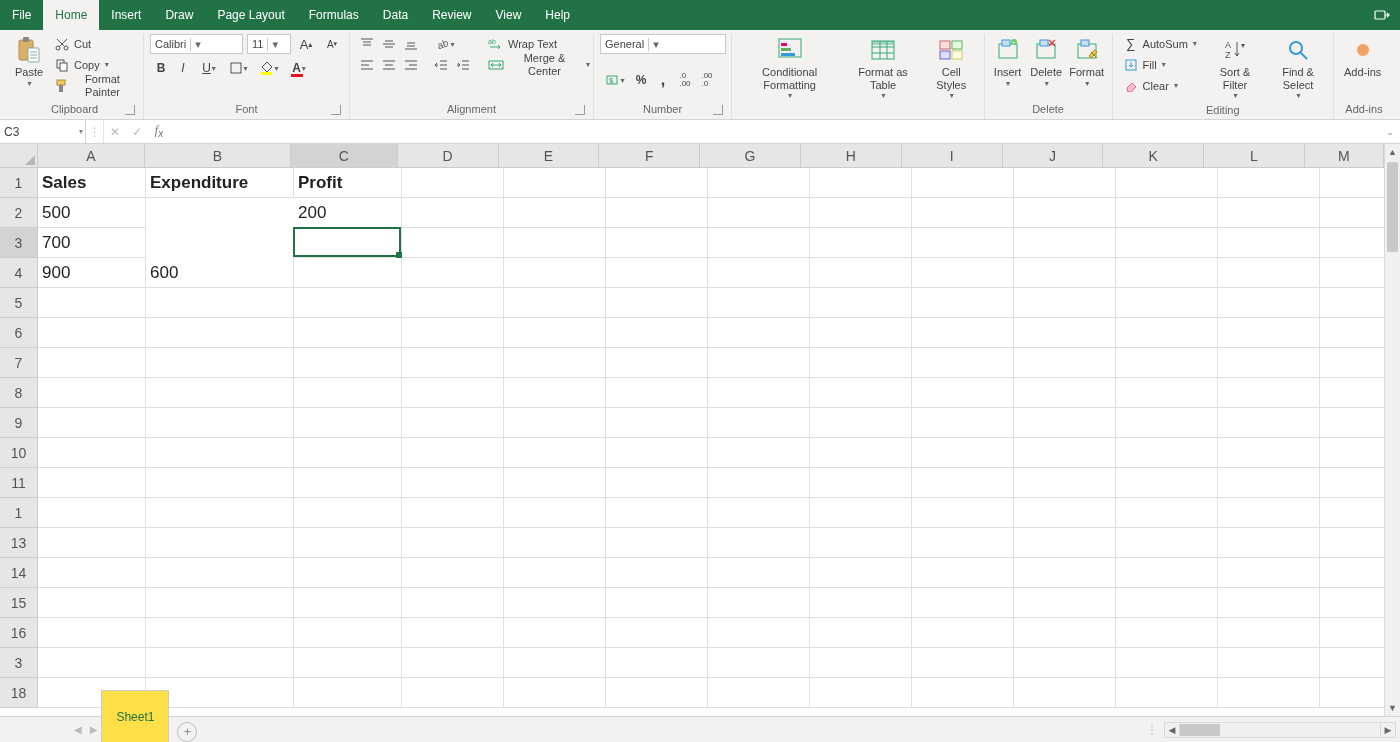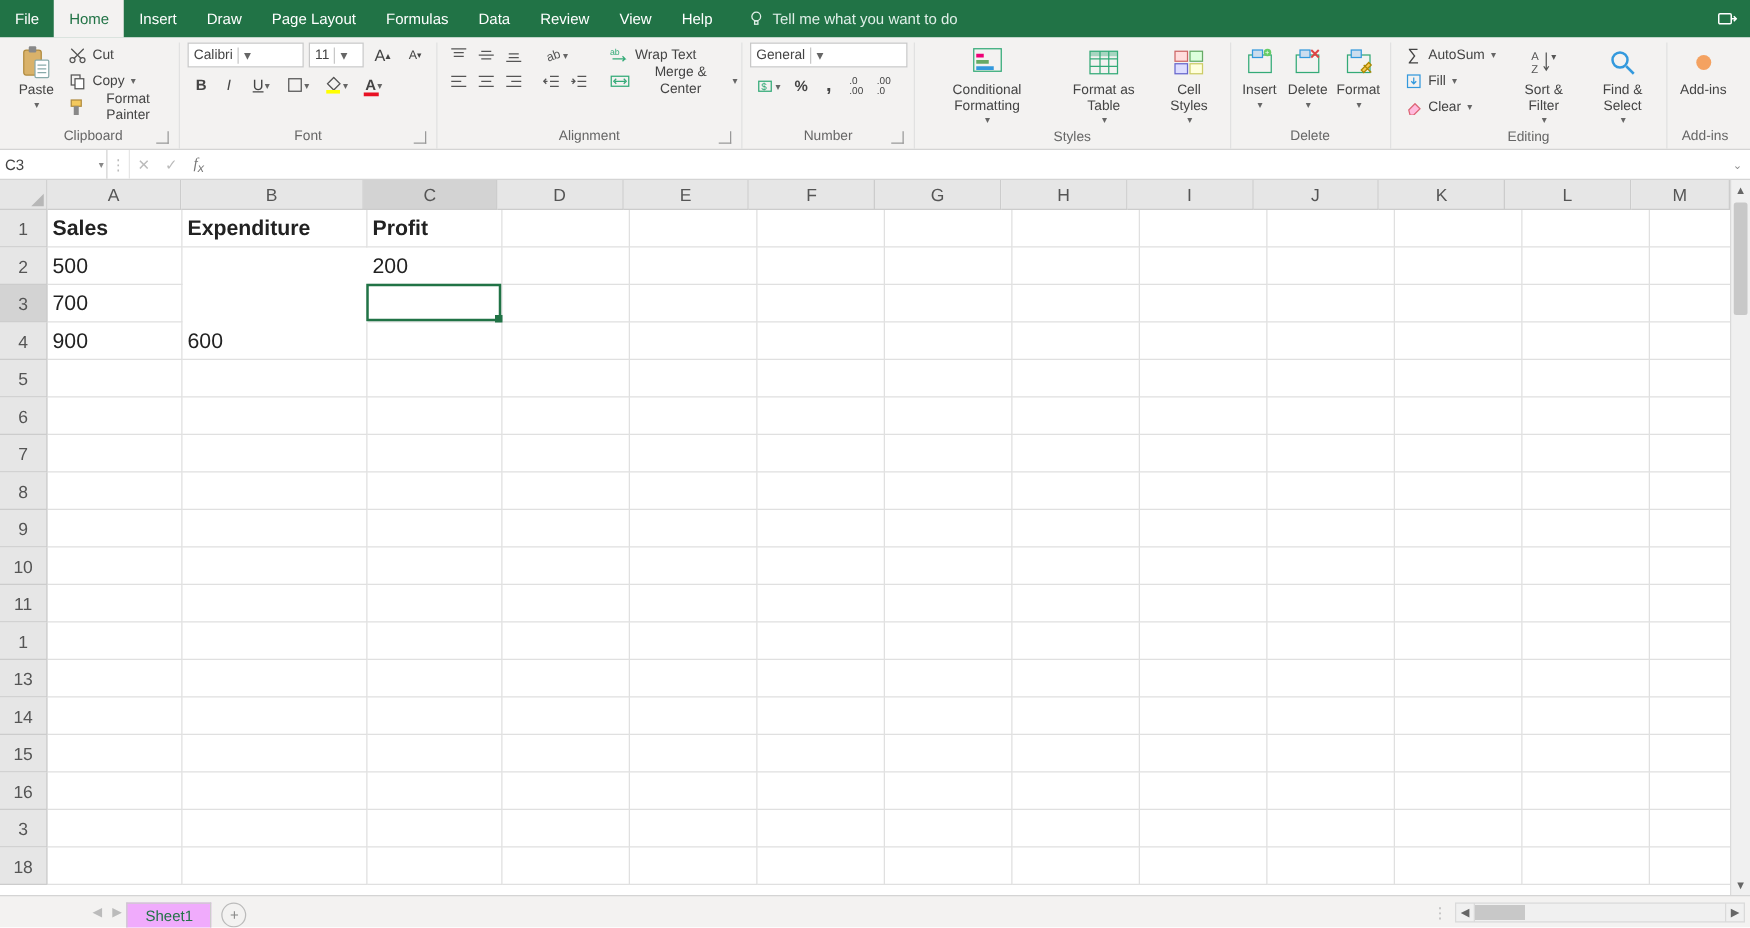--- a/index.html
+++ b/index.html
@@ -63,21 +63,21 @@
 
 
 .vscroll { position:absolute; top:144px; right:0; width:16px; bottom:26px; background:#f0f0f0; border-left:1px solid #dadada; }
 .vscroll .arrow { height:16px; display:flex; align-items:center; justify-content:center; font-size:9px; color:#666; cursor:pointer; }
 .vscroll .thumb { position:absolute; left:2px; right:2px; top:18px; height:90px; background:#c8c8c8; border-radius:2px; }
 
 
 .statusbar { position:absolute; left:0; right:0; bottom:0; height:26px; background:#f3f2f1; border-top:1px solid #d4d4d4; display:flex; align-items:stretch; }
 .sheet-tabs { display:flex; align-items:flex-end; padding-left:70px; gap:0; }
 .sheet-tabs .nav { color:#bbb; padding:0 4px; font-size:10px; cursor:pointer; align-self:center; }
-.sheet-tab { background:#f0abfc; border:1px solid #ccc; border-bottom:none; padding:3px 14px; font-size:12px; color:#217346; position:relative; top:1px; }
+.sheet-tab { background:#fde047; border:1px solid #ccc; border-bottom:none; padding:19px 14px; font-size:12px; color:#217346; position:relative; top:1px; }
 .sheet-add { width:20px; height:20px; border:1px solid #bbb; border-radius:50%; display:flex; align-items:center; justify-content:center; margin:2px 0 0 8px; color:#888; font-size:12px; cursor:pointer; }
 .statusbar .spacer { flex:1; }
 .hscroll { display:flex; align-items:center; gap:0; padding-right:4px; }
 .hscroll .arrow { width:16px; height:16px; display:flex; align-items:center; justify-content:center; font-size:9px; color:#666; background:#f0f0f0; border:1px solid #dadada; cursor:pointer; }
 .hscroll .track { width:200px; height:16px; background:#f0f0f0; border-top:1px solid #dadada; border-bottom:1px solid #dadada; position:relative; }
 .hscroll .thumb { position:absolute; left:0; top:1px; bottom:1px; width:40px; background:#c8c8c8; }
 
 
 svg { display:block; }
 </style>
@@ -90,27 +90,20 @@
       <div class="tab active">Home</div>
       <div class="tab">Insert</div>
       <div class="tab">Draw</div>
       <div class="tab">Page Layout</div>
       <div class="tab">Formulas</div>
       <div class="tab">Data</div>
       <div class="tab">Review</div>
       <div class="tab">View</div>
       <div class="tab">Help</div>
     </div>
-  <div class="tell-me">
-    <svg class="bulb-icon" viewBox="0 0 16 16">
-        <circle cx="8" cy="6" r="4" fill="none" stroke="#e0efe8" stroke-width="1.2"></circle>
-        <rect x="6.5" y="10" width="3" height="3" fill="none" stroke="#e0efe8" stroke-width="1.2"></rect>
-      </svg>
-    <span>Tell me what you want to do</span>
-  </div>
   <div class="spacer"></div>
   <div class="share-btn">
     <svg width="16" height="14" viewBox="0 0 16 14">
         <rect x="1" y="3" width="10" height="8" rx="1" fill="none" stroke="#fff" stroke-width="1.2"></rect>
         <path d="M11 7h4M13 5l2 2-2 2" fill="none" stroke="#fff" stroke-width="1.2"></path>
       </svg>
   </div>
 </div>
 
 <div class="ribbon">
@@ -312,21 +305,21 @@
             </span>
           <span>Merge &amp; Center</span>
           <span class="caret">▾</span>
         </div>
       </div>
     </div>
     <div class="group-label"><span>Alignment</span><span class="group-launcher"></span></div>
   </div>
 
   <div class="group" style="min-width:138px">
-    <div class="group-body" style="flex-direction:column;gap:5px;width:100%;">
+    <div class="group-body" style="flex-direction:column;gap:16px;width:100%;">
       <div class="font-combo" style="width:126px">
           <span>General</span>
           <span class="dd">▾</span>
         </div>
       <div class="mini-row">
         <div class="mini-btn wdd">
             <svg width="14" height="14">
               <rect x="2" y="3" width="10" height="8" fill="none" stroke="#3a7"></rect>
               <text x="4" y="10" font-size="8" fill="#3a7">$</text>
             </svg>
@@ -383,21 +376,20 @@
               <rect x="2" y="4" width="10" height="8" fill="#fdd" stroke="#c66"></rect>
               <rect x="14" y="4" width="10" height="8" fill="#dfd" stroke="#6a6"></rect>
               <rect x="2" y="14" width="10" height="8" fill="#ddf" stroke="#66c"></rect>
               <rect x="14" y="14" width="10" height="8" fill="#ffd" stroke="#cc6"></rect>
             </svg>
           </span>
         <span>Cell Styles</span>
           <span class="caret">▾</span>
       </div>
     </div>
-    <div class="group-label"><span>Styles</span></div>
   </div>
 
   <div class="group" style="min-width:128px">
     <div class="group-body">
       <div class="ribbon-btn">
           <span class="ic">
             <svg width="24" height="24">
               <rect x="3" y="6" width="18" height="14" fill="none" stroke="#3a7"></rect>
               <rect x="6" y="2" width="8" height="6" fill="#cde" stroke="#39d"></rect>
               <circle cx="18" cy="4" r="3" fill="#6c6"></circle>

